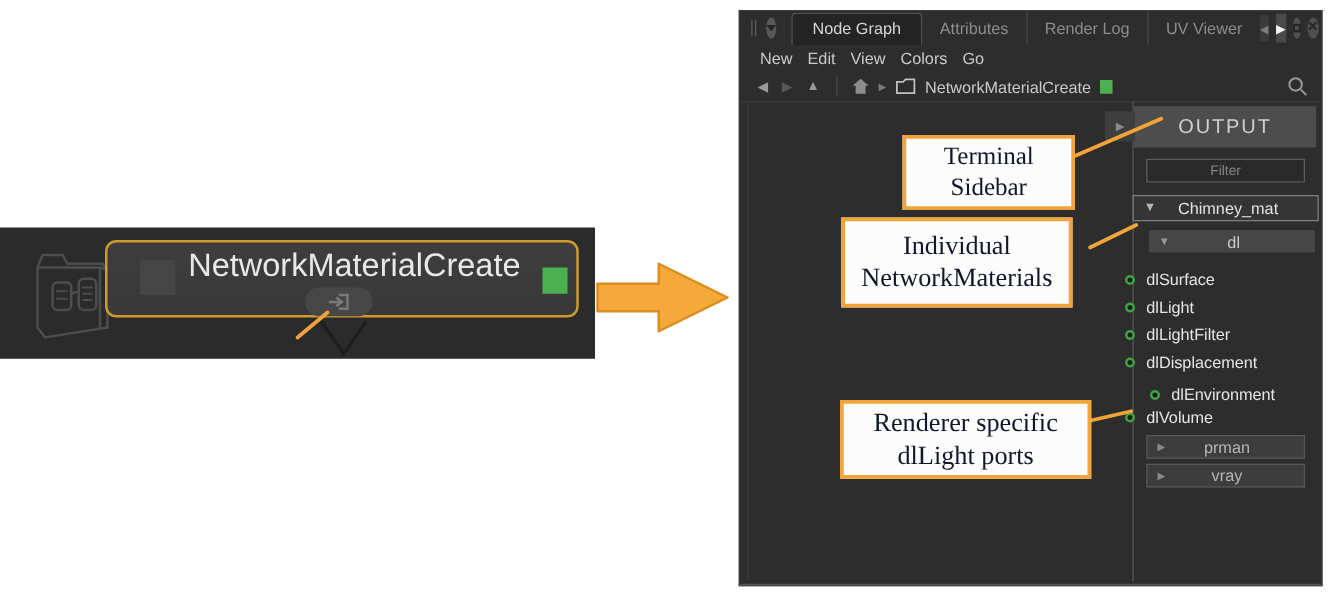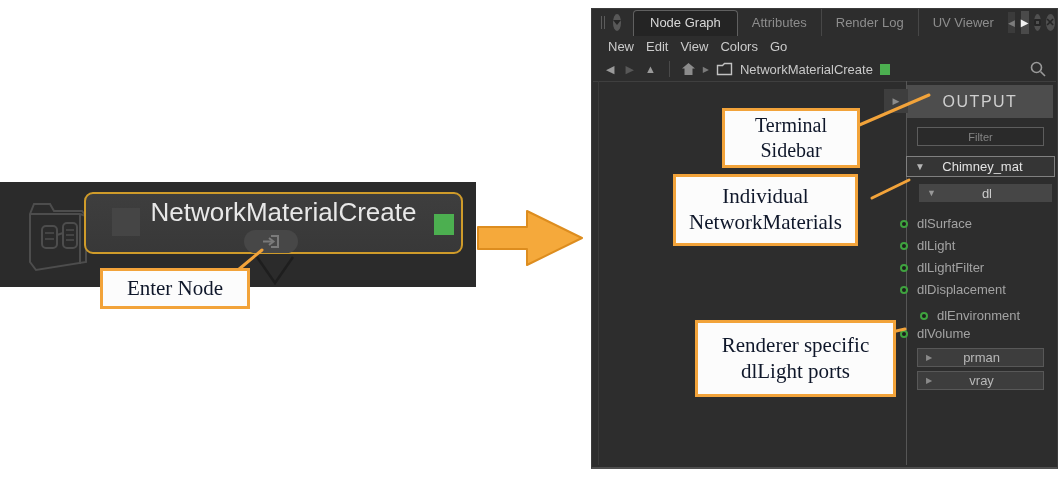--- a/index.html
+++ b/index.html
@@ -81,34 +81,34 @@
     border:1px solid #808080;display:flex;align-items:center;}
   .sb-group .tri{font-size:10px;color:#b5b5b5;margin-left:8px;}
   .sb-group .lbl{flex:1;text-align:center;color:#e2e2e2;font-size:13px;margin-right:14px;}
   .sb-dl{position:absolute;left:327px;top:175px;width:133px;height:18px;background:#464646;
     display:flex;align-items:center;}
   .sb-dl .tri{font-size:9px;color:#999;margin-left:8px;}
   .sb-dl .lbl{flex:1;text-align:center;color:#cccccc;font-size:13px;margin-right:14px;}
   .sb-port{position:absolute;left:314px;width:150px;height:21px;display:flex;align-items:center;}
   .sb-port .dot{width:8px;height:8px;border:2px solid var(--port-green);border-radius:50%;
     background:#1d1d1d;margin-left:-6px;flex:none;}
-  .sb-port .lbl{color:#a3a3a3;font-size:13px;margin-left:9px;white-space:nowrap;}
+  .sb-port .lbl{color:#e5e5e5;font-size:13px;margin-left:9px;white-space:nowrap;}
   .sb-renderer{position:absolute;left:325px;width:127px;height:19px;background:#3d3d3d;
     border:1px solid #585858;display:flex;align-items:center;}
   .sb-renderer .tri{font-size:8px;color:#8a8a8a;margin-left:8px;}
   .sb-renderer .lbl{flex:1;text-align:center;color:#b8b8b8;font-size:13px;margin-right:12px;}
 
   
   .callout{position:absolute;background:#fcfcfc;border:3px solid var(--accent);color:#0f172a;
     display:flex;flex-direction:column;align-items:center;justify-content:center;
     text-align:center;z-index:6;line-height:1.23;font-family:Liberation Serif, serif;}
   .co-enter{left:100px;top:268px;width:150px;height:41px;font-size:21px;}
   .co-terminal{left:722px;top:108px;width:138px;height:60px;font-size:20px;}
   .co-individual{left:673px;top:174px;width:185px;height:72px;font-size:21px;}
-  .co-renderer{left:695px;top:320px;width:201px;height:77px;font-size:21px;}
+  .co-renderer{left:672px;top:320px;width:201px;height:63px;font-size:21px;}
 
   .overlay{position:absolute;left:0;top:0;width:1064px;height:483px;pointer-events:none;z-index:5;}
   .connector{stroke:var(--accent);stroke-width:3;stroke-linecap:round;fill:none;}
 </style>
 </head>
 <body>
 
 <div class="stage">
 
   <div class="left-panel">
@@ -246,23 +246,20 @@
     </div>
   </div>
 
   <svg class="overlay">
     <path class="connector" d="M238 270 L262 250"></path>
     <path class="connector" d="M857 126 L929 95"></path>
     <path class="connector" d="M872 198 L909 180"></path>
     <path class="connector" d="M870 337 L905 329"></path>
   </svg>
 
-  <div class="callout co-enter">
-    <div>Enter Node</div>
-  </div>
   <div class="callout co-terminal">
     <div>Terminal</div>
     <div>Sidebar</div>
   </div>
   <div class="callout co-individual">
     <div>Individual</div>
     <div>NetworkMaterials</div>
   </div>
   <div class="callout co-renderer">
     <div>Renderer specific</div>

